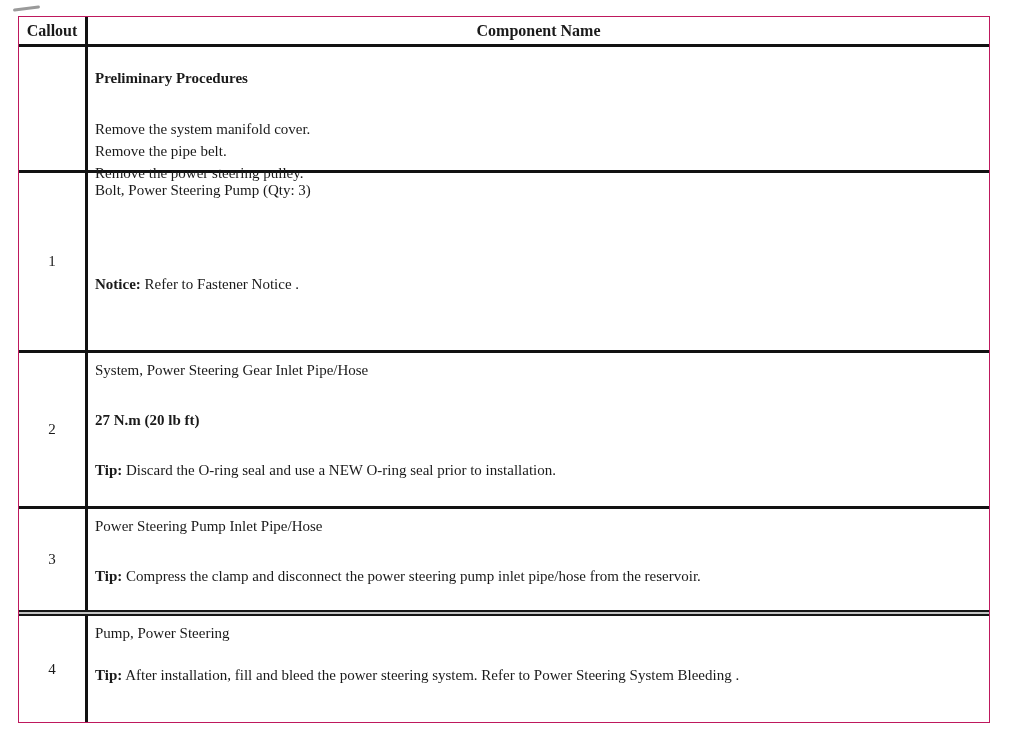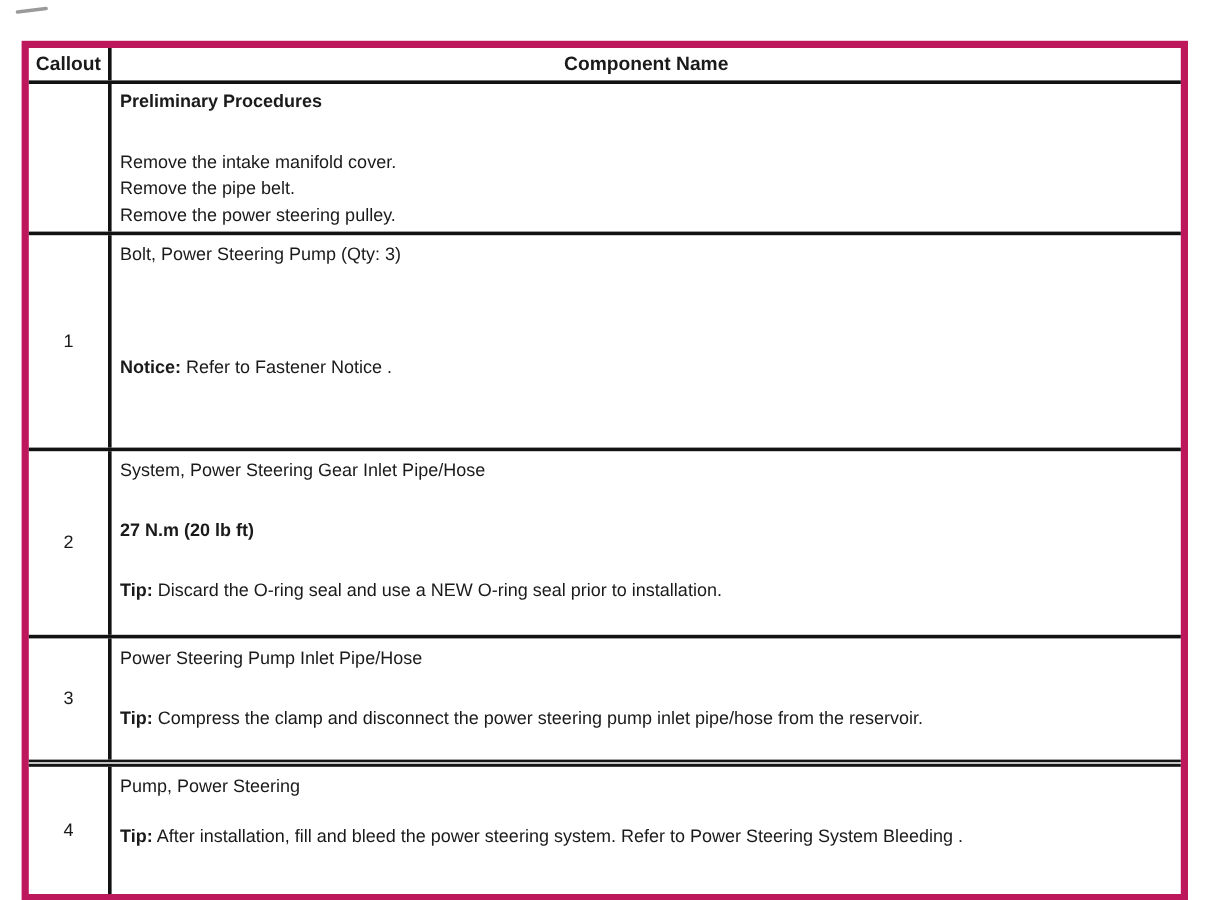--- a/index.html
+++ b/index.html
@@ -13,24 +13,25 @@
   }
   .page { position: relative; width: 1013px; height: 750px; background: #fff; overflow: hidden; }
 
   .scan-artifact {
     position: absolute; left: 13px; top: 7px;
     width: 27px; height: 3px; background: #9a9a9a;
     transform: rotate(-7deg); border-radius: 2px;
   }
 
   .ctable {
-    position: absolute; left: 18px; top: 34px;
+    position: absolute; left: 18px; top: 16px;
     width: 972px;
-    border: 6px solid #be185d;
+    border: 1px solid #be185d;
     background: #fff;
+    font-family: Liberation Serif, serif;
   }
   .row { display: flex; border-top: 3px solid #121212; }
   .row.header { border-top: 0; height: 27px; }
   .row.prelim { height: 126px; }
   .row.r1 { height: 180px; }
   .row.r2 { height: 156px; }
   .row.r3 { height: 104px; }
   .row.r4 { height: 106px; border-top: 0; }
 
   .divider {
@@ -49,21 +50,21 @@
   .header .callout-cell,
   .header .content-cell {
     font-weight: bold; font-size: 16px;
     display: flex; align-items: center; justify-content: center;
     padding: 0;
   }
 
   p { margin: 0; font-size: 15px; line-height: 22px; }
   .bold { font-weight: bold; }
 
-  .prelim .content-cell { padding-top: 4px; }
+  .prelim .content-cell { padding-top: 20px; }
   .prelim .steps { margin-top: 29px; }
 
   .r1 .notice { margin-top: 72px; }
   .r1 .torque { margin-top: 30px; }
   .r2 .torque { margin-top: 28px; }
   .r2 .tip    { margin-top: 28px; }
   .r3 .tip    { margin-top: 28px; }
   .r4 .tip    { margin-top: 20px; }
 </style>
 </head>
@@ -78,21 +79,21 @@
     <div class="row header">
       <div class="callout-cell">Callout</div>
       <div class="content-cell">Component Name</div>
     </div>
 
     <div class="row prelim">
       <div class="callout-cell"></div>
       <div class="content-cell">
         <p class="bold">Preliminary Procedures</p>
         <div class="steps">
-          <p>Remove the intake manifold cover.</p>
+          <p>Remove the system manifold cover.</p>
           <p>Remove the pipe belt.</p>
           <p>Remove the power steering pulley.</p>
         </div>
       </div>
     </div>
 
     <div class="row r1">
       <div class="callout-cell">1</div>
       <div class="content-cell">
         <p>Bolt, Power Steering Pump (Qty: 3)</p>

